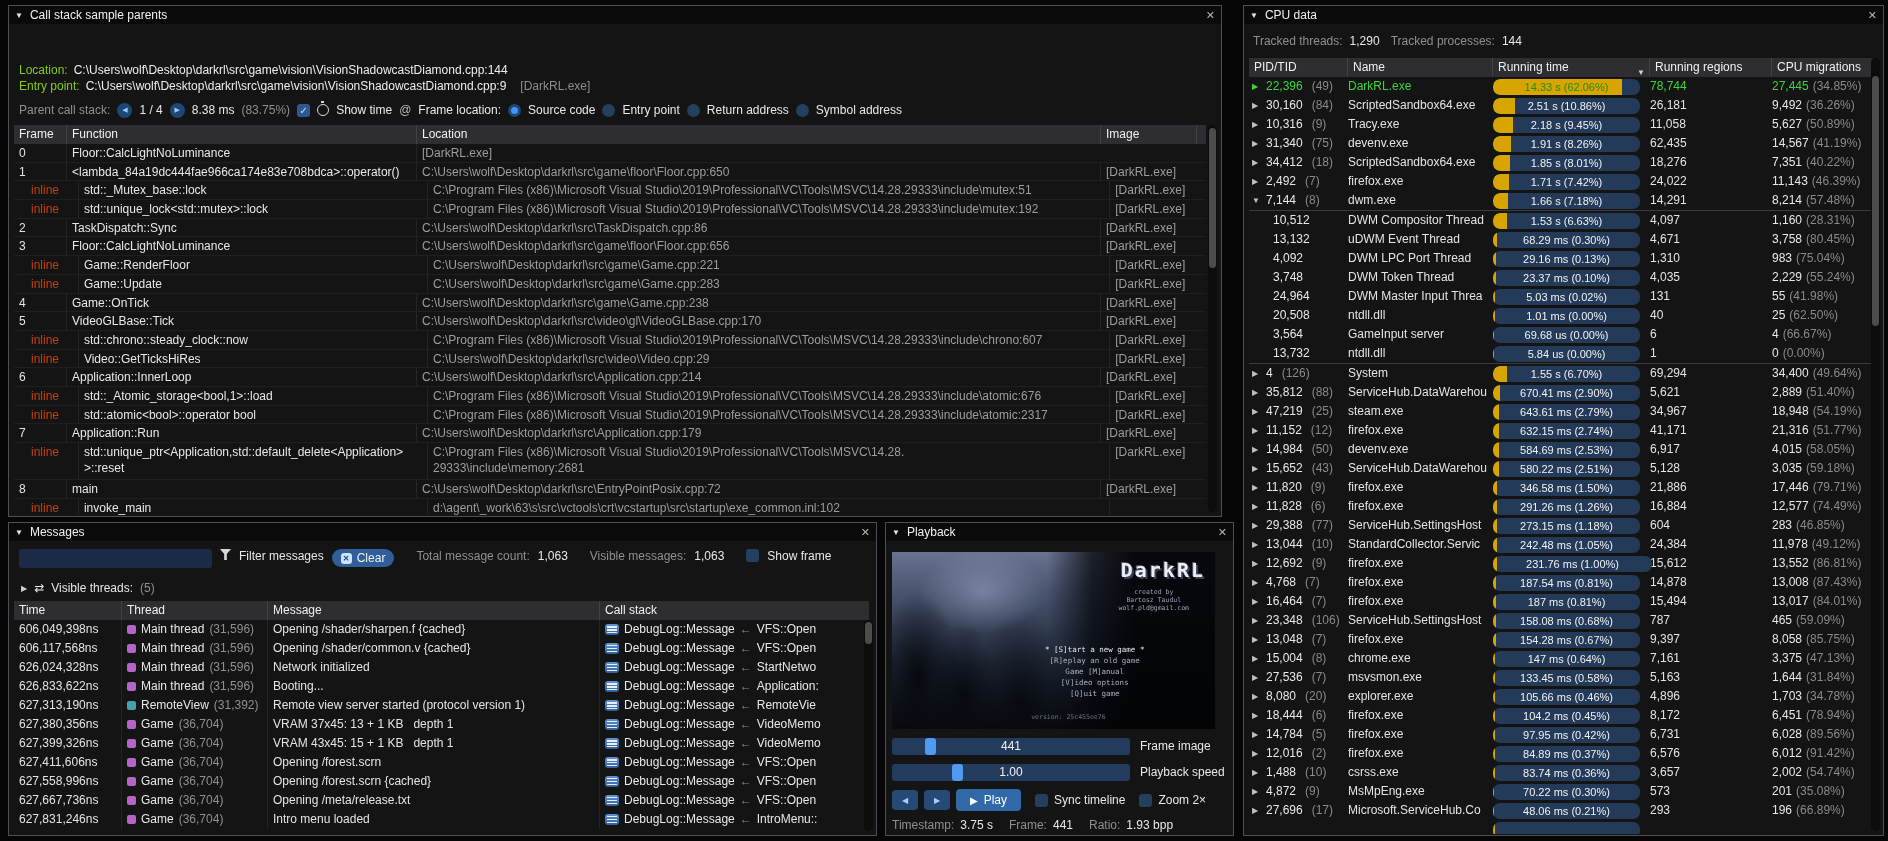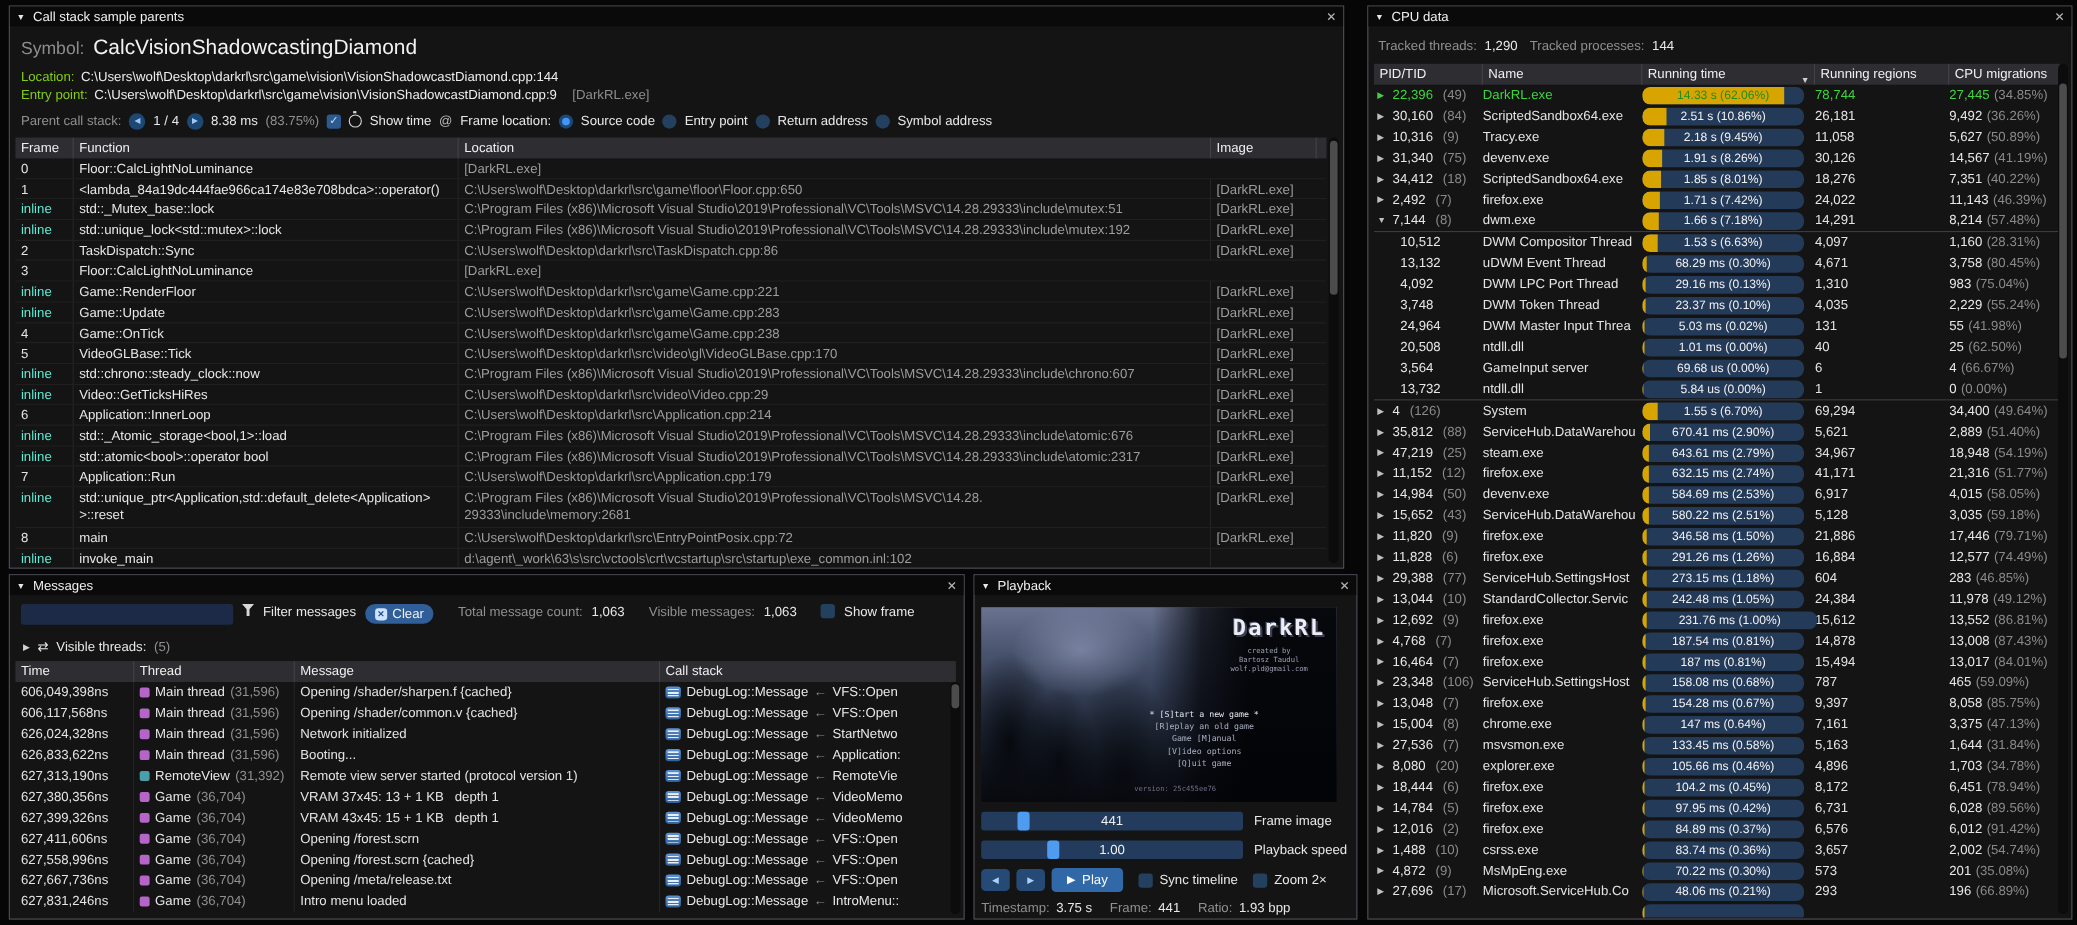--- a/index.html
+++ b/index.html
@@ -4,21 +4,21 @@
 <style>
   html,body{margin:0;padding:0;background:#060606;}
   body{width:1888px;height:841px;position:relative;overflow:hidden;
        font-family:"Liberation Sans", sans-serif;color:#e4e4e4;font-size:12px;}
   .panel{position:absolute;background:#141414;border:1px solid #4e4e58;box-sizing:border-box;}
   .titlebar{position:absolute;left:0;right:0;top:0;height:18px;background:#0a0a0a;
             display:flex;align-items:center;padding:0 6px;gap:7px;box-sizing:border-box;}
   .titlebar .tri{font-size:8px;color:#e8e8e8;}
   .titlebar .ttl{font-size:12px;color:#f0f0f0;white-space:nowrap;}
   .titlebar .close{margin-left:auto;color:#b5b5b5;font-size:11px;cursor:default;}
-  .dim{color:#909090;} .dim2{color:#5eead4;}
+  .dim{color:#909090;} .dim2{color:#c2410c;margin-left:12px;}
   .white{color:#e8e8e8;}
   .green{color:#3ed43e;} .greendim{color:#7dbd7d;}
   
   #cs{left:8px;top:5px;width:1214px;height:512px;}
   #cs .sym{position:absolute;left:10px;top:27px;white-space:nowrap;}
   #cs .sym .lbl{font-size:16px;color:#8d8d8d;}
   #cs .sym .val{font-size:19px;color:#f2f2f2;margin-left:8px;}
   #cs .loc{position:absolute;left:10px;top:57px;white-space:nowrap;}
   #cs .ent{position:absolute;left:10px;top:73px;white-space:nowrap;}
   .kv .lbl{color:#84cc16;} .kv .val{color:#ededed;margin-left:6px;} .kv .tag{color:#8d8d8d;margin-left:14px;}
@@ -124,23 +124,20 @@
 </style>
 </head>
 <body>
 
 <section class="panel" id="cs">
   <div class="titlebar">
     <span class="tri">▼</span>
     <span class="ttl">Call stack sample parents</span>
     <span class="close">✕</span>
   </div>
-  <div class="sym">
-    <span class="lbl">Symbol:</span><span class="val">CalcVisionShadowcastingDiamond</span>
-  </div>
   <div class="loc kv">
     <span class="lbl">Location:</span><span class="val">C:\Users\wolf\Desktop\darkrl\src\game\vision\VisionShadowcastDiamond.cpp:144</span>
   </div>
   <div class="ent kv">
     <span class="lbl">Entry point:</span><span class="val">C:\Users\wolf\Desktop\darkrl\src\game\vision\VisionShadowcastDiamond.cpp:9</span><span class="tag">[DarkRL.exe]</span>
   </div>
   <div class="toolbar">
     <span class="dim">Parent call stack:</span>
     <span class="navbtn">◀</span>
     <span class="white">1 / 4</span>
@@ -197,20 +194,21 @@
       </div>
       <div class="cs-row">
         <span class="cell c-frame">2</span>
         <span class="cell c-fn">TaskDispatch::Sync</span>
         <span class="cell c-loc">C:\Users\wolf\Desktop\darkrl\src\TaskDispatch.cpp:86</span>
         <span class="cell c-img">[DarkRL.exe]</span>
       </div>
       <div class="cs-row">
         <span class="cell c-frame">3</span>
         <span class="cell c-fn">Floor::CalcLightNoLuminance</span>
+        <span class="cell c-loc">C:\Users\wolf\Desktop\darkrl\src\game\floor\Floor.cpp:656</span>
         <span class="cell c-img">[DarkRL.exe]</span>
       </div>
       <div class="cs-row">
         <span class="cell c-frame dim2">inline</span>
         <span class="cell c-fn">Game::RenderFloor</span>
         <span class="cell c-loc">C:\Users\wolf\Desktop\darkrl\src\game\Game.cpp:221</span>
         <span class="cell c-img">[DarkRL.exe]</span>
       </div>
       <div class="cs-row">
         <span class="cell c-frame dim2">inline</span>
@@ -627,21 +625,21 @@
           <span class="white">31,340</span>
           <span class="cnt">(75)</span>
         </span>
         <span class="p-name">devenv.exe</span>
         <span class="p-barcol">
           <span class="bar" style="display: block;">
             <span class="fill" style="width: 12%;"></span>
             <span class="btxt">1.91 s (8.26%)</span>
           </span>
         </span>
-        <span class="p-reg">30,126</span>
+        <span class="p-reg">62,435</span>
         <span class="p-mig"><span class="white">14,567</span><span class="pct">(41.19%)</span></span>
       </div>
       <div class="p-row">
         <span class="p-pid">
           <span class="exp">▶</span>
           <span class="white">34,412</span>
           <span class="cnt">(18)</span>
         </span>
         <span class="p-name">ScriptedSandbox64.exe</span>
         <span class="p-barcol">

